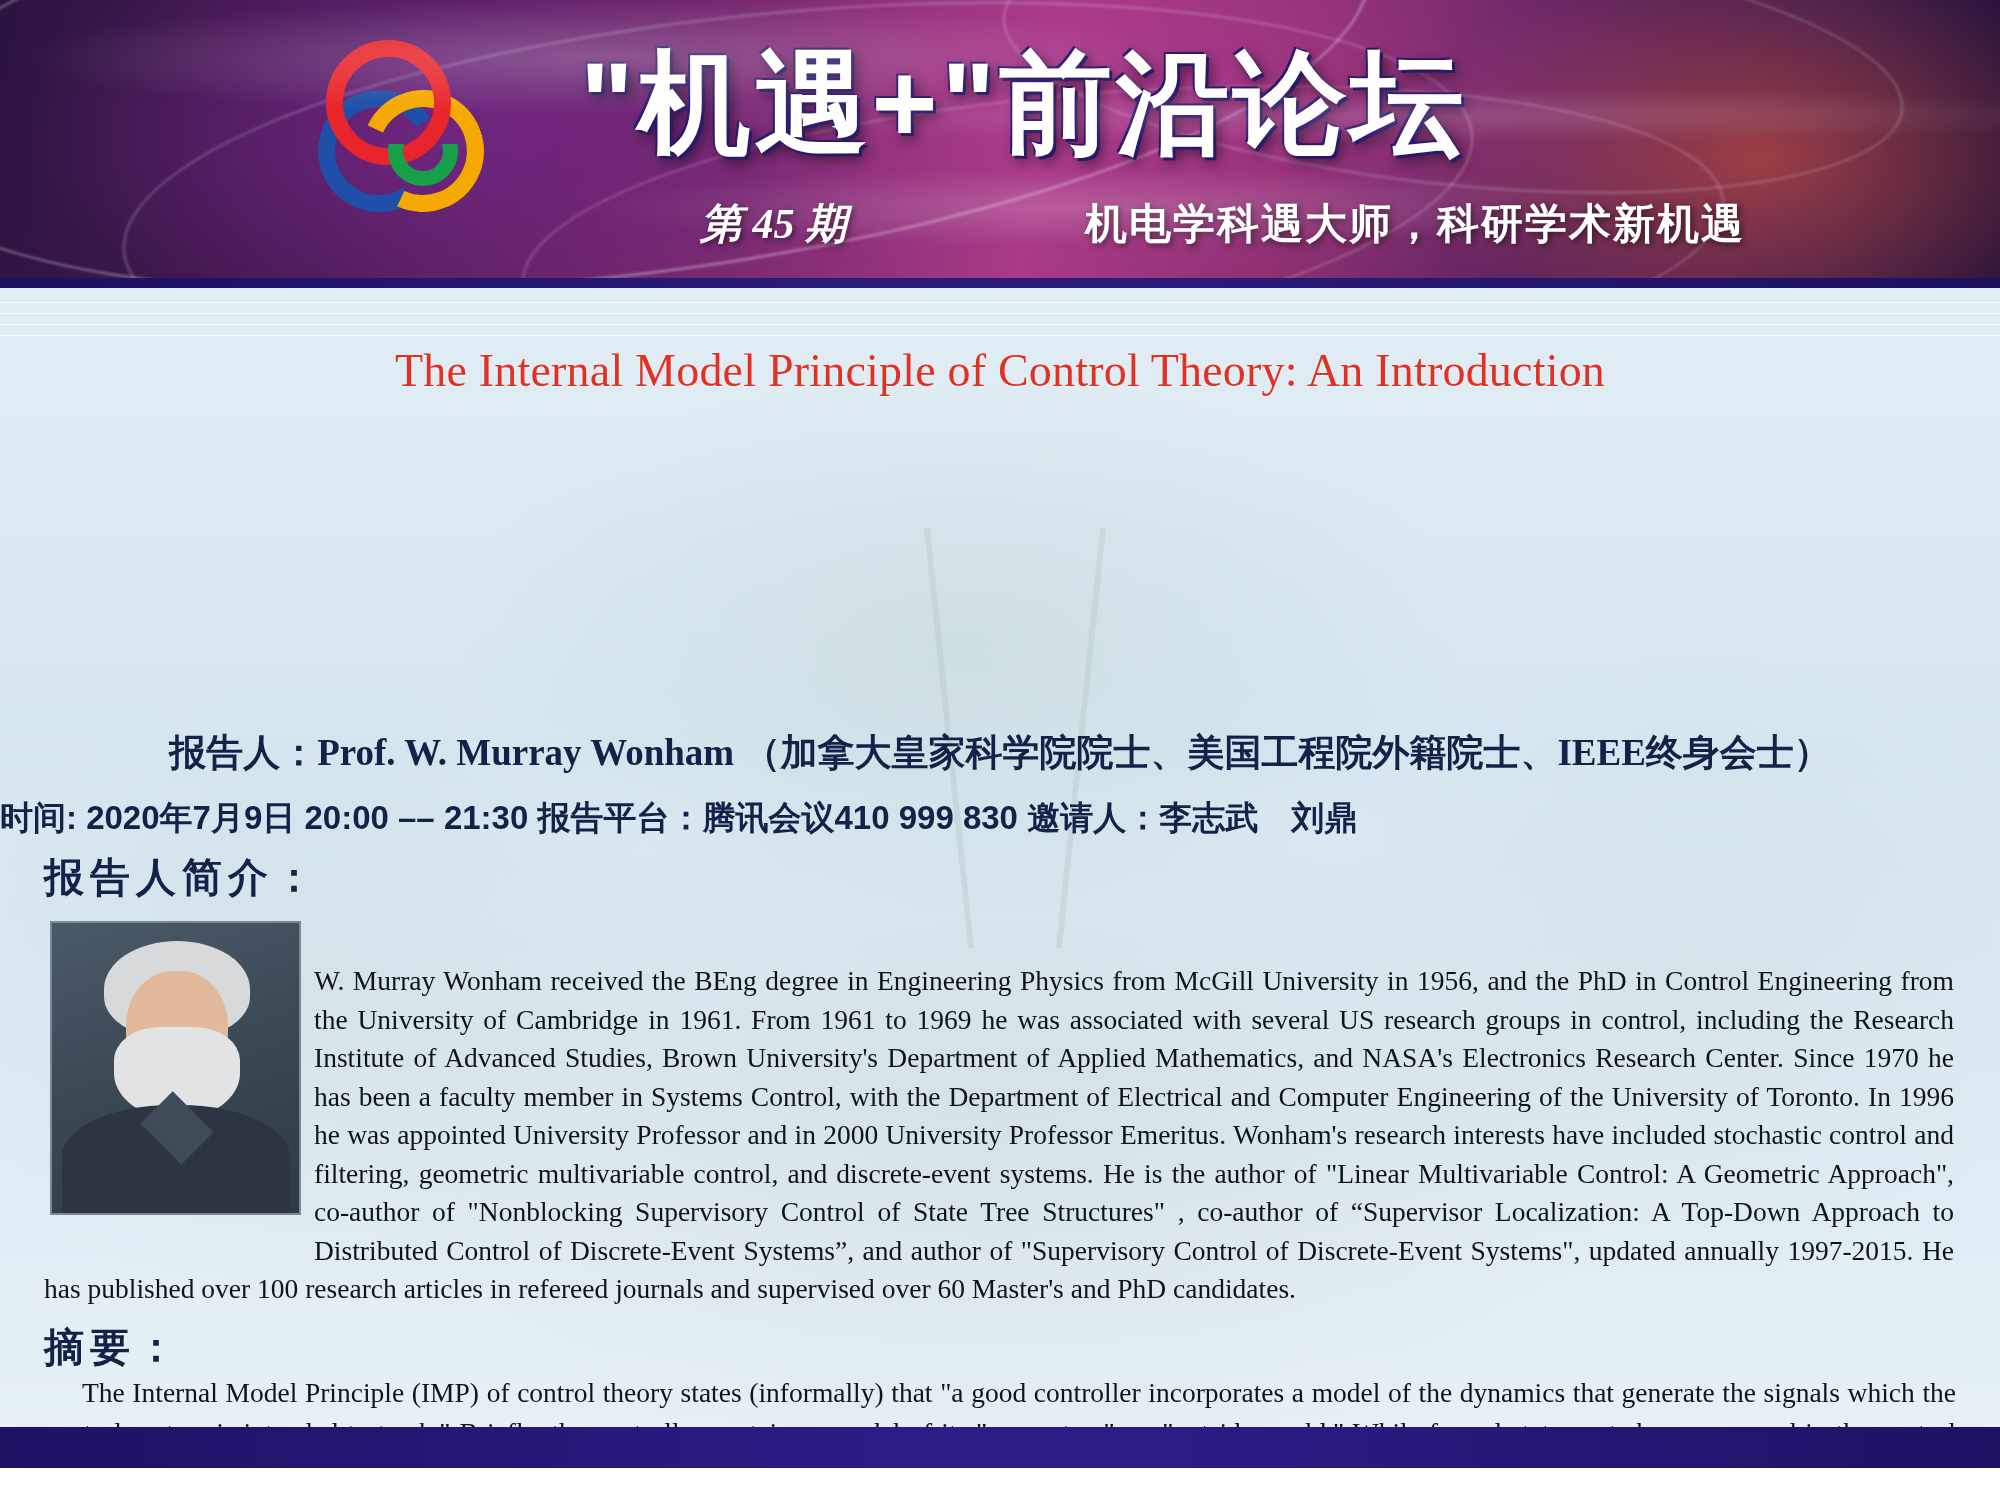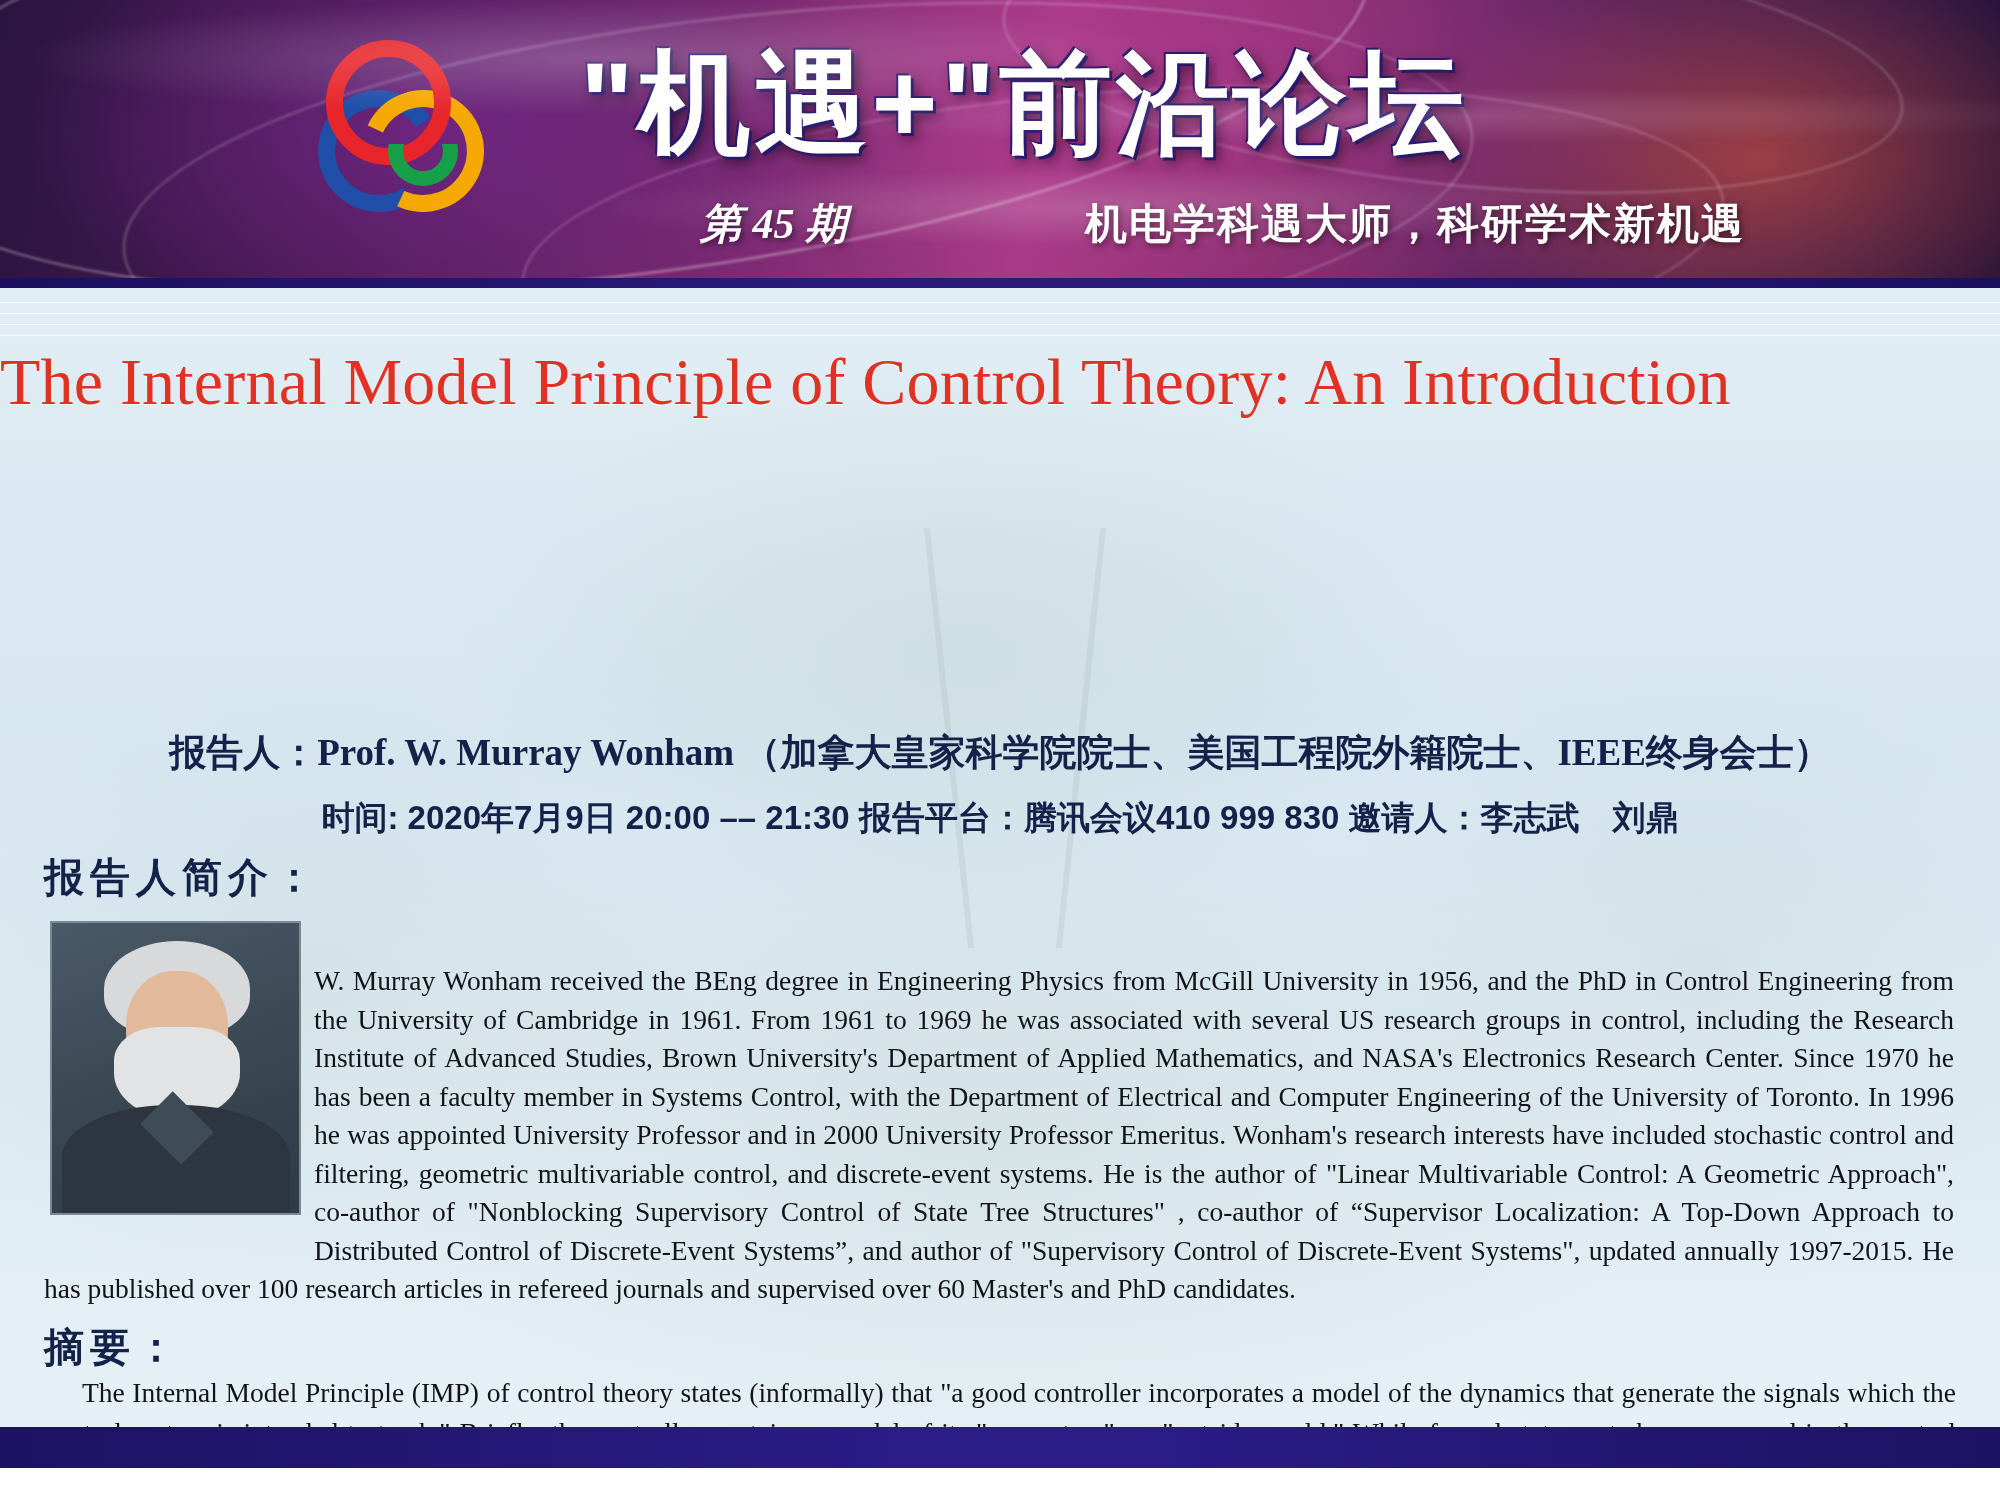--- a/index.html
+++ b/index.html
@@ -197,43 +197,43 @@
   .content {
     position: absolute;
     inset: 0;
     padding: 0;
   }
 
   .talk-title {
     position: absolute;
     left: 0; right: 0;
     top: 56px;
+    text-align: center;
     font-family: "Liberation Serif", serif;
-    font-size: 66px;
+    font-size: 46px;
     color: #e03224;
     letter-spacing: 0.2px;
     text-shadow: 0 1px 1px rgba(255,255,255,0.8);
   }
 
   .speaker-line {
     position: absolute;
     left: 0; right: 0;
     top: 440px;
     text-align: center;
     font-family: Liberation Serif, serif;
     font-weight: bold;
     font-size: 37px;
     color: #14224a;
     white-space: nowrap;
   }
   .time-line {
     position: absolute;
     left: 0; right: 0;
     top: 508px;
-    text-align: center;
     font-family: "Liberation Sans", sans-serif;
     font-weight: bold;
     font-size: 33px;
     color: #14224a;
     white-space: nowrap;
   }
 
   .section-head {
     position: absolute;
     left: 44px;

